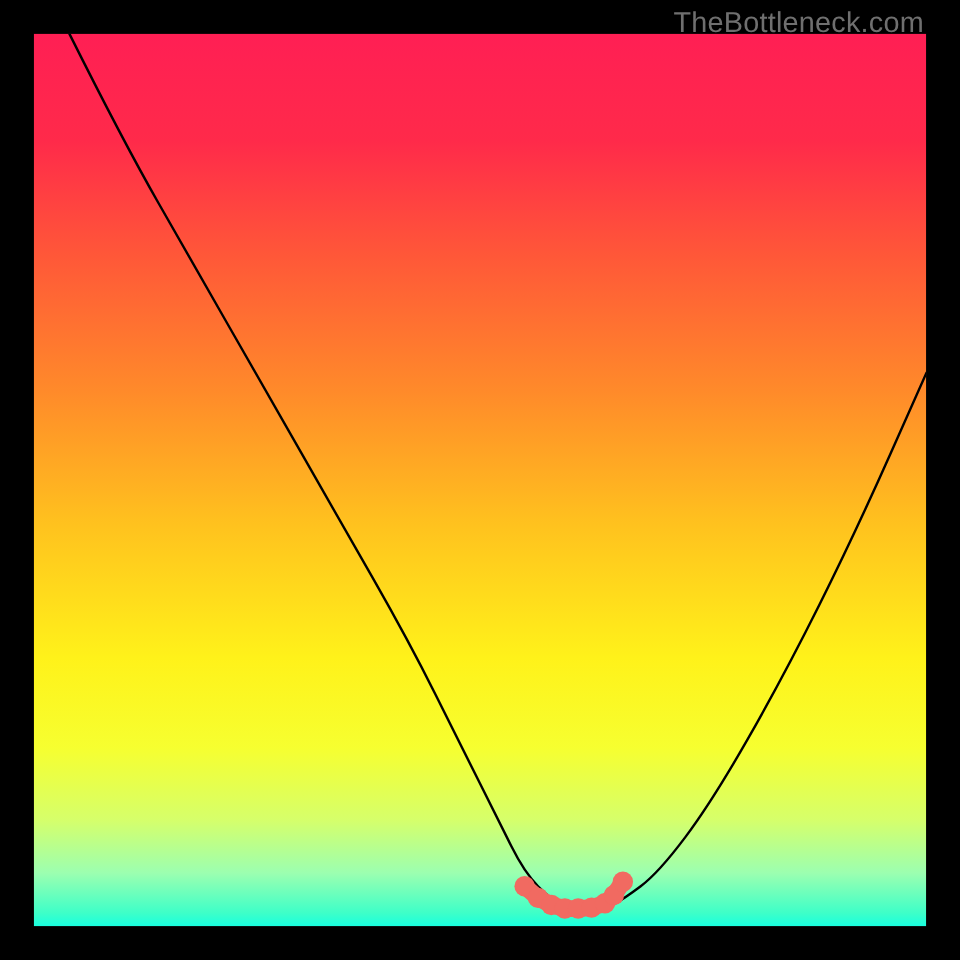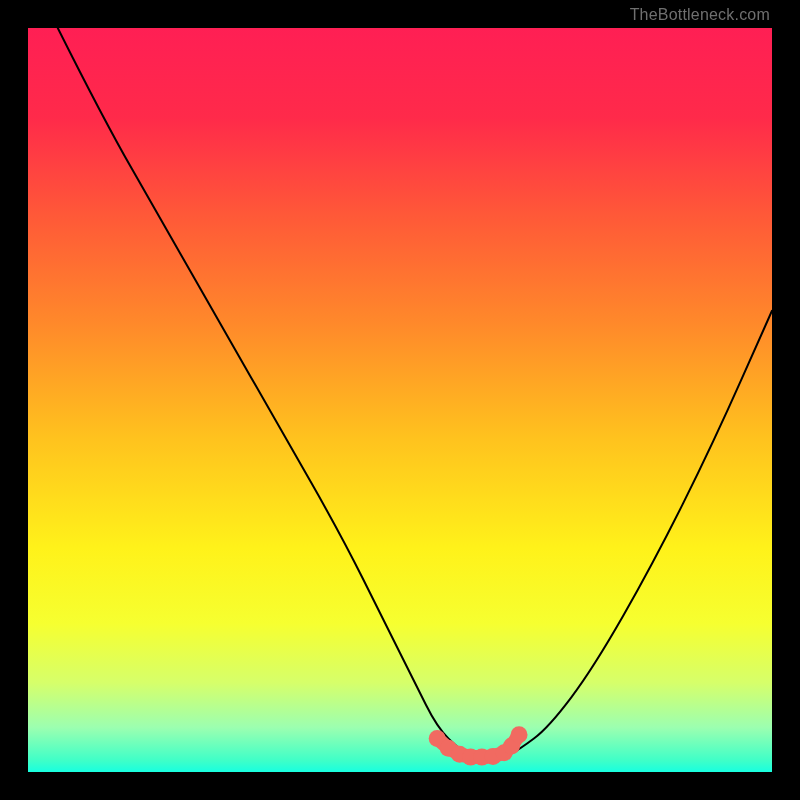--- a/index.html
+++ b/index.html
@@ -36,21 +36,21 @@
     left: 0;
     top: 0;
     width: 100%;
     height: 100%;
   }
   .watermark {
     position: absolute;
     top: 6px;
     right: 30px;
     font-family: Arial, Helvetica, sans-serif;
-    font-size: 16px;
+    font-size: 24px;
     font-weight: 500;
     color: #6f6f6f;
     letter-spacing: 0.2px;
   }
 </style>
 </head>
 <body>
 
 <div class="chart-container">
   <div class="plot-area">

